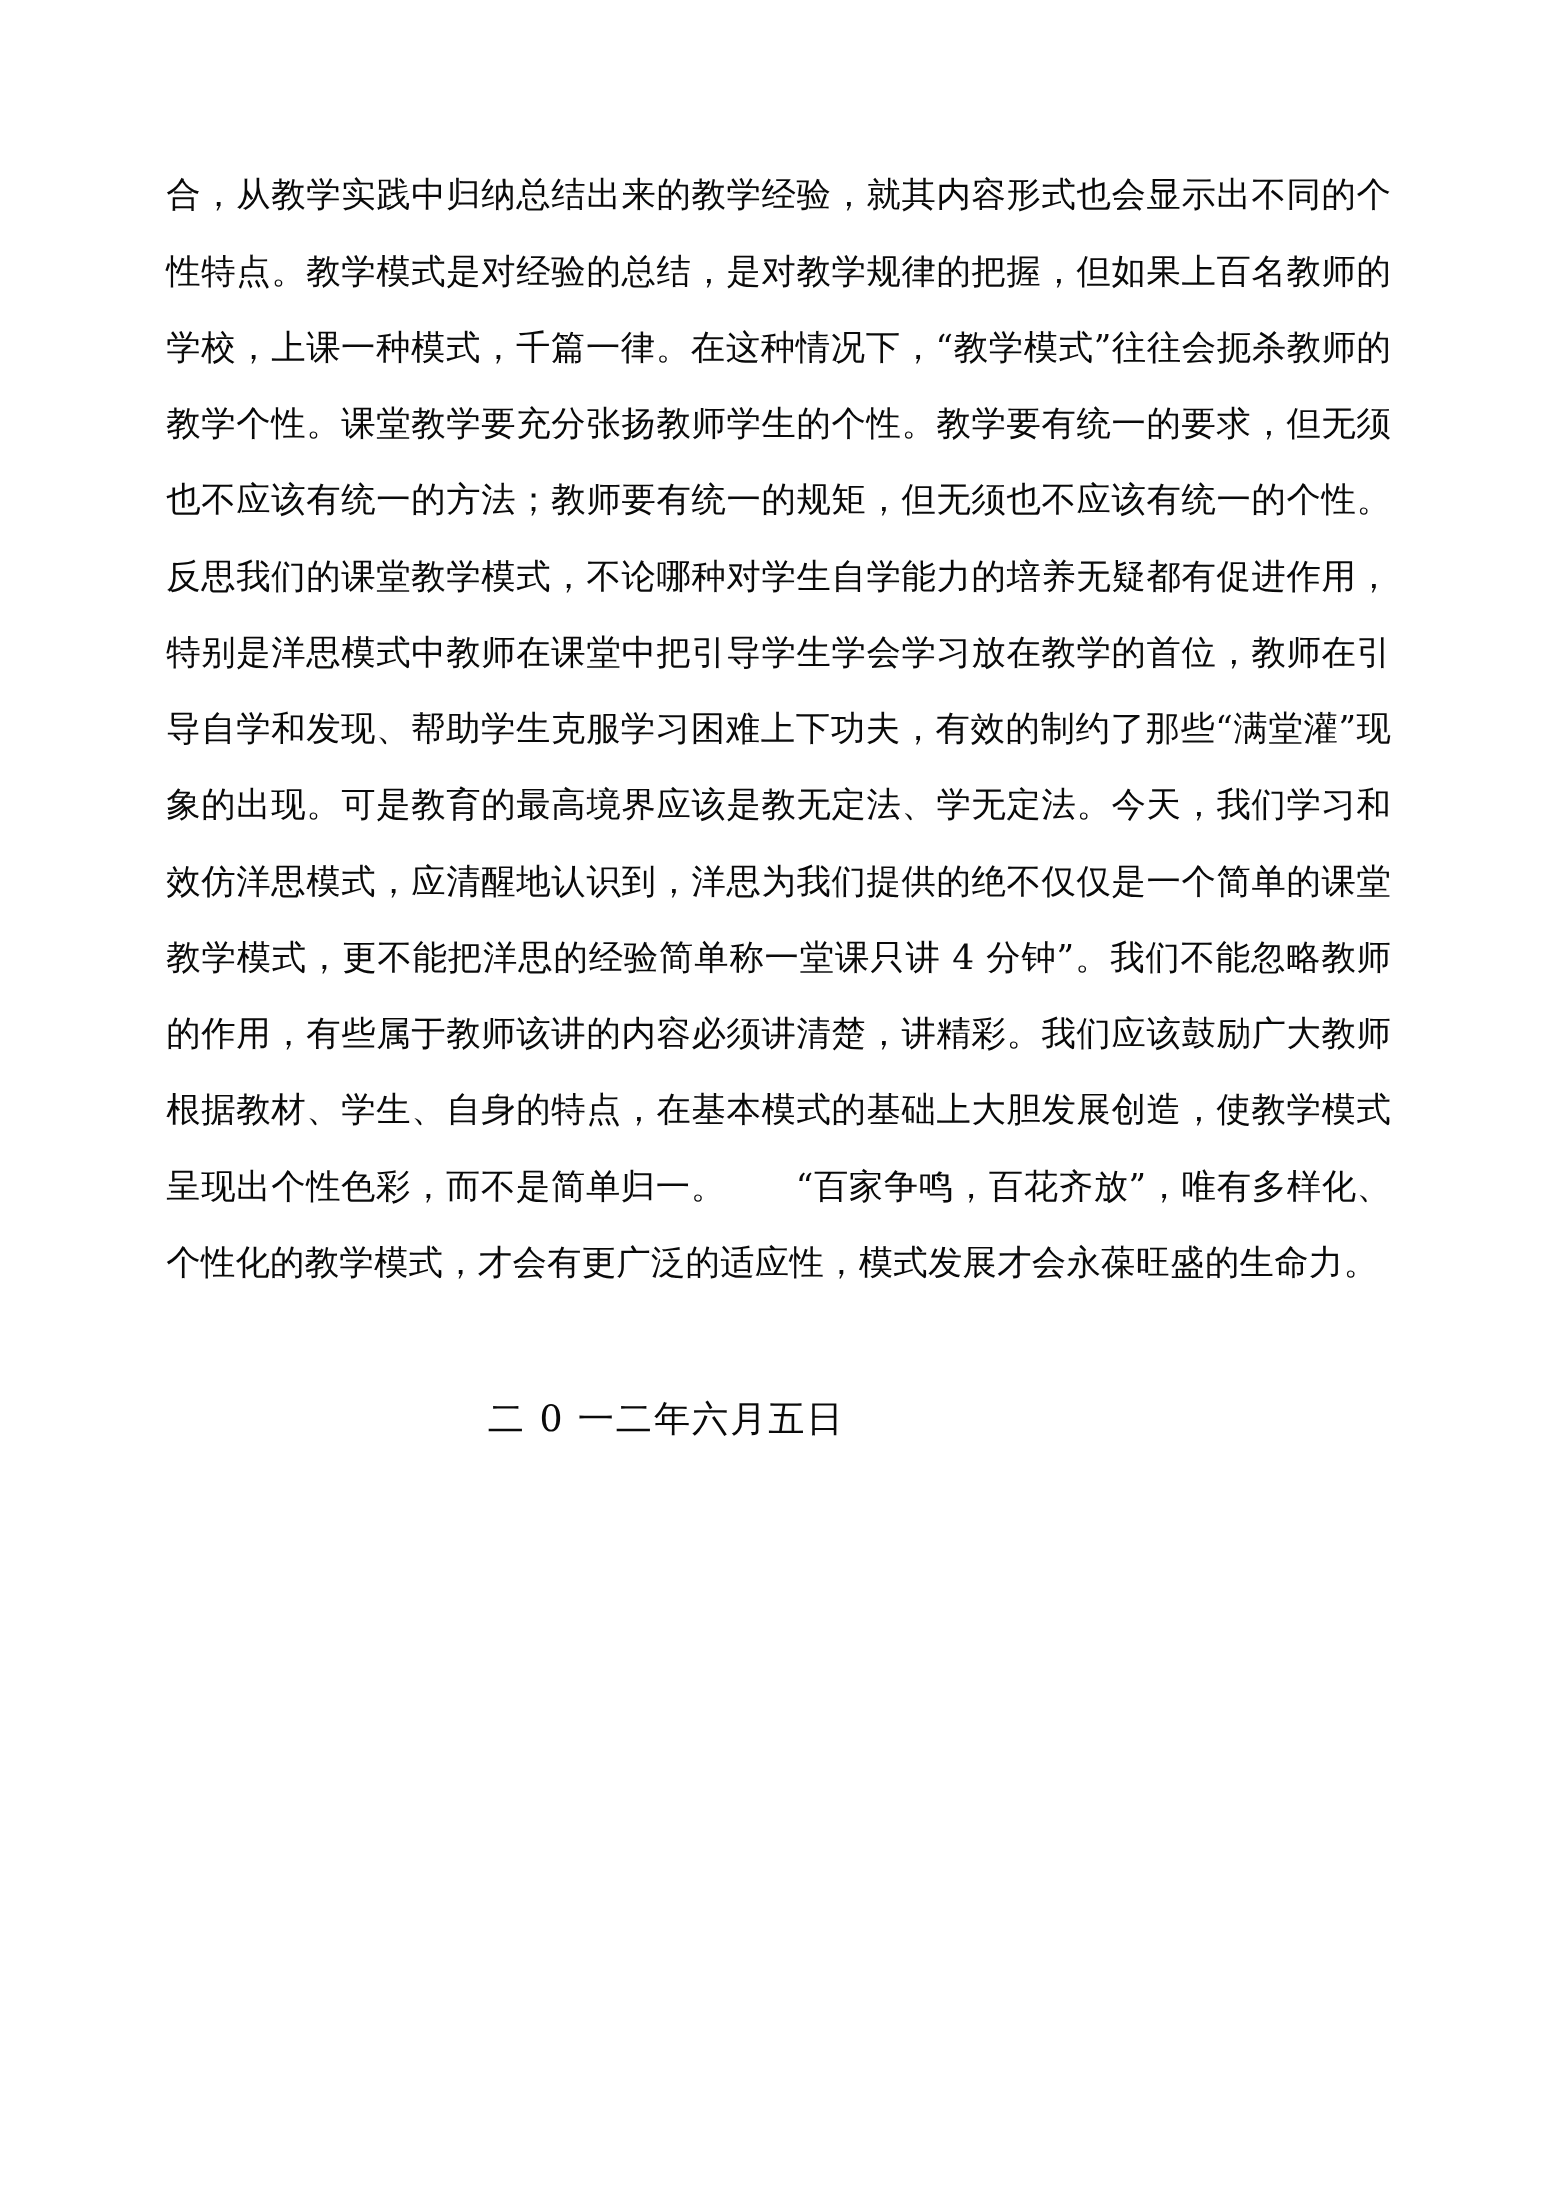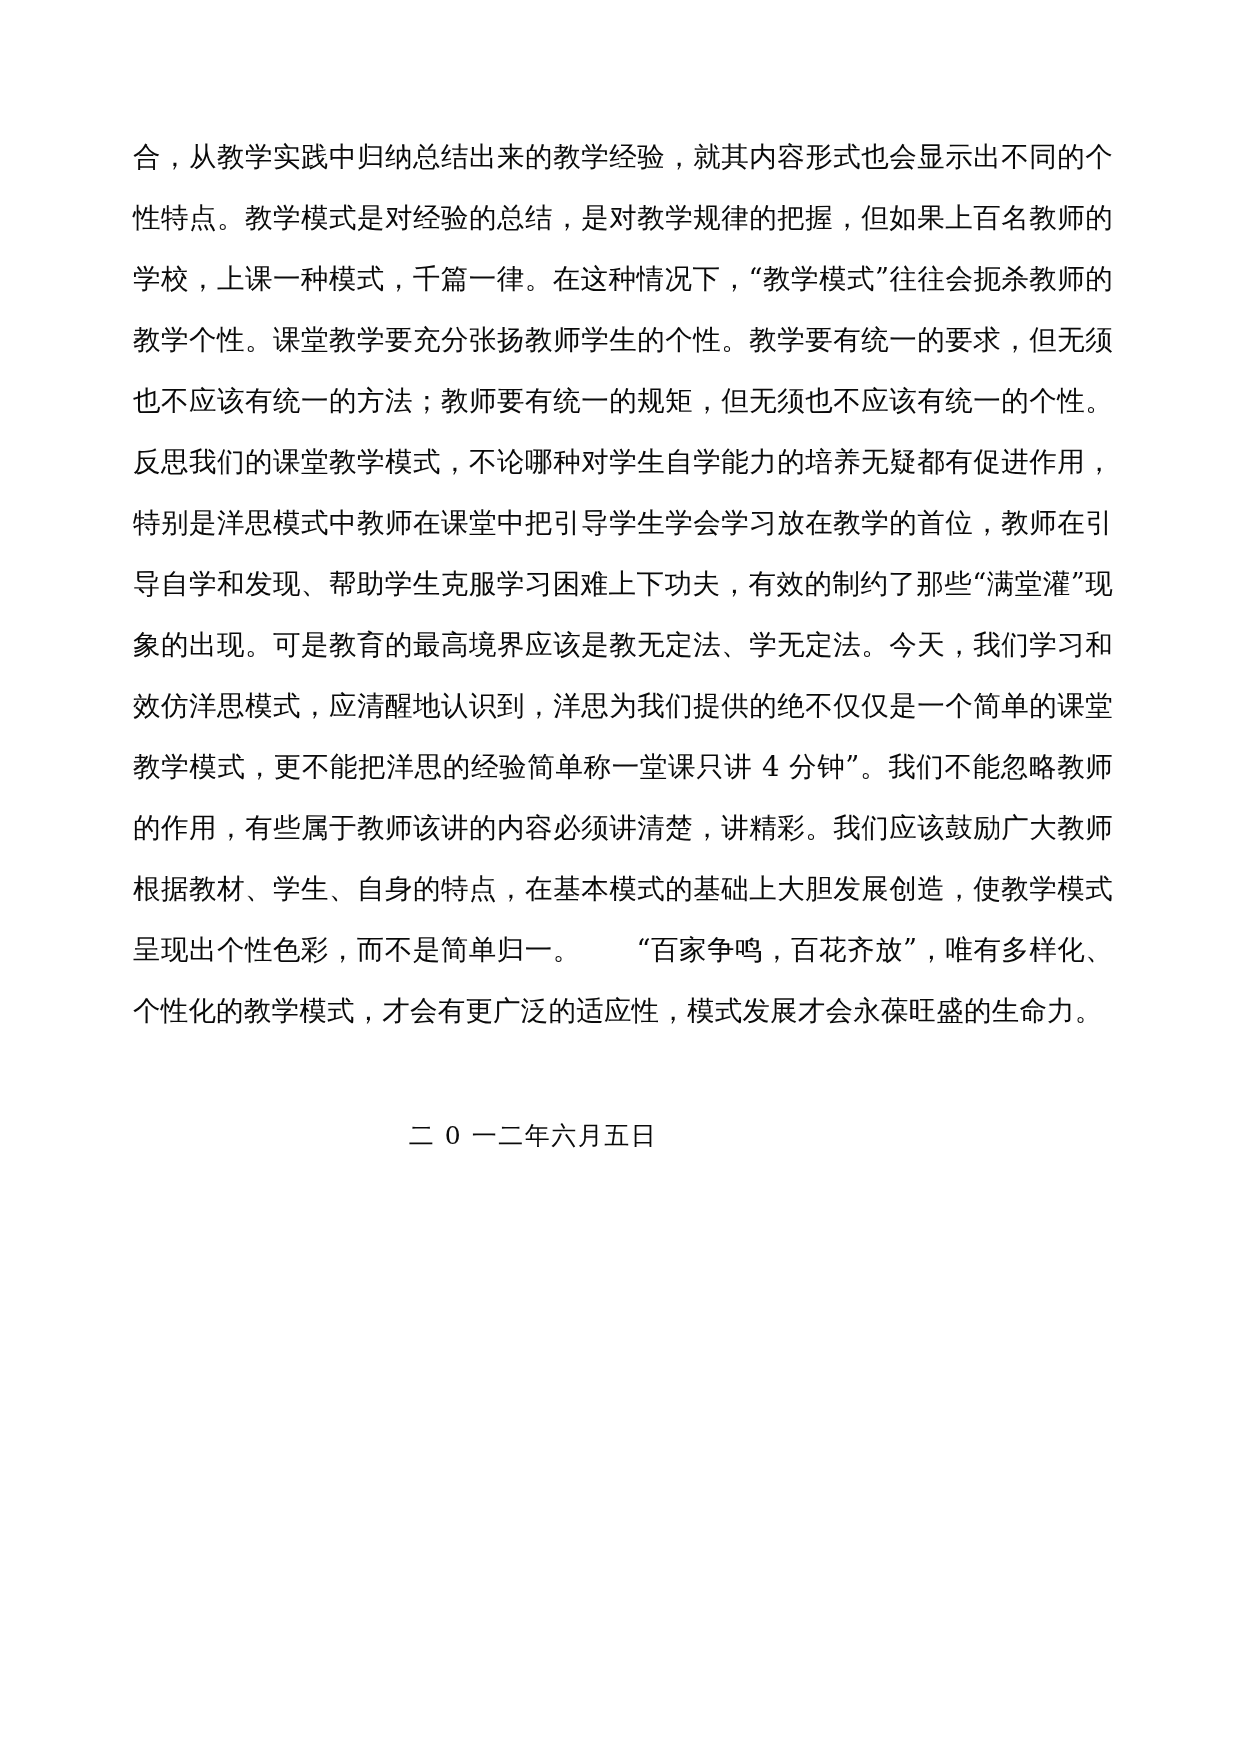--- a/index.html
+++ b/index.html
@@ -38,21 +38,21 @@
     margin: 0;
     color: #0a0a0a;
     font-family: "DejaVu Serif", "Liberation Serif", serif;
   }
   .signature-block {
     margin-top: 64px;
     text-align: center;
     padding-right: 180px;
   }
   .signature-date {
-    font-size: 25px;
+    font-size: 29px;
     line-height: 61px;
     letter-spacing: 1.5px;
     color: #0a0a0a;
   }
 </style>
 </head>
 <body>
 
 <div class="page">
   <div class="content">

